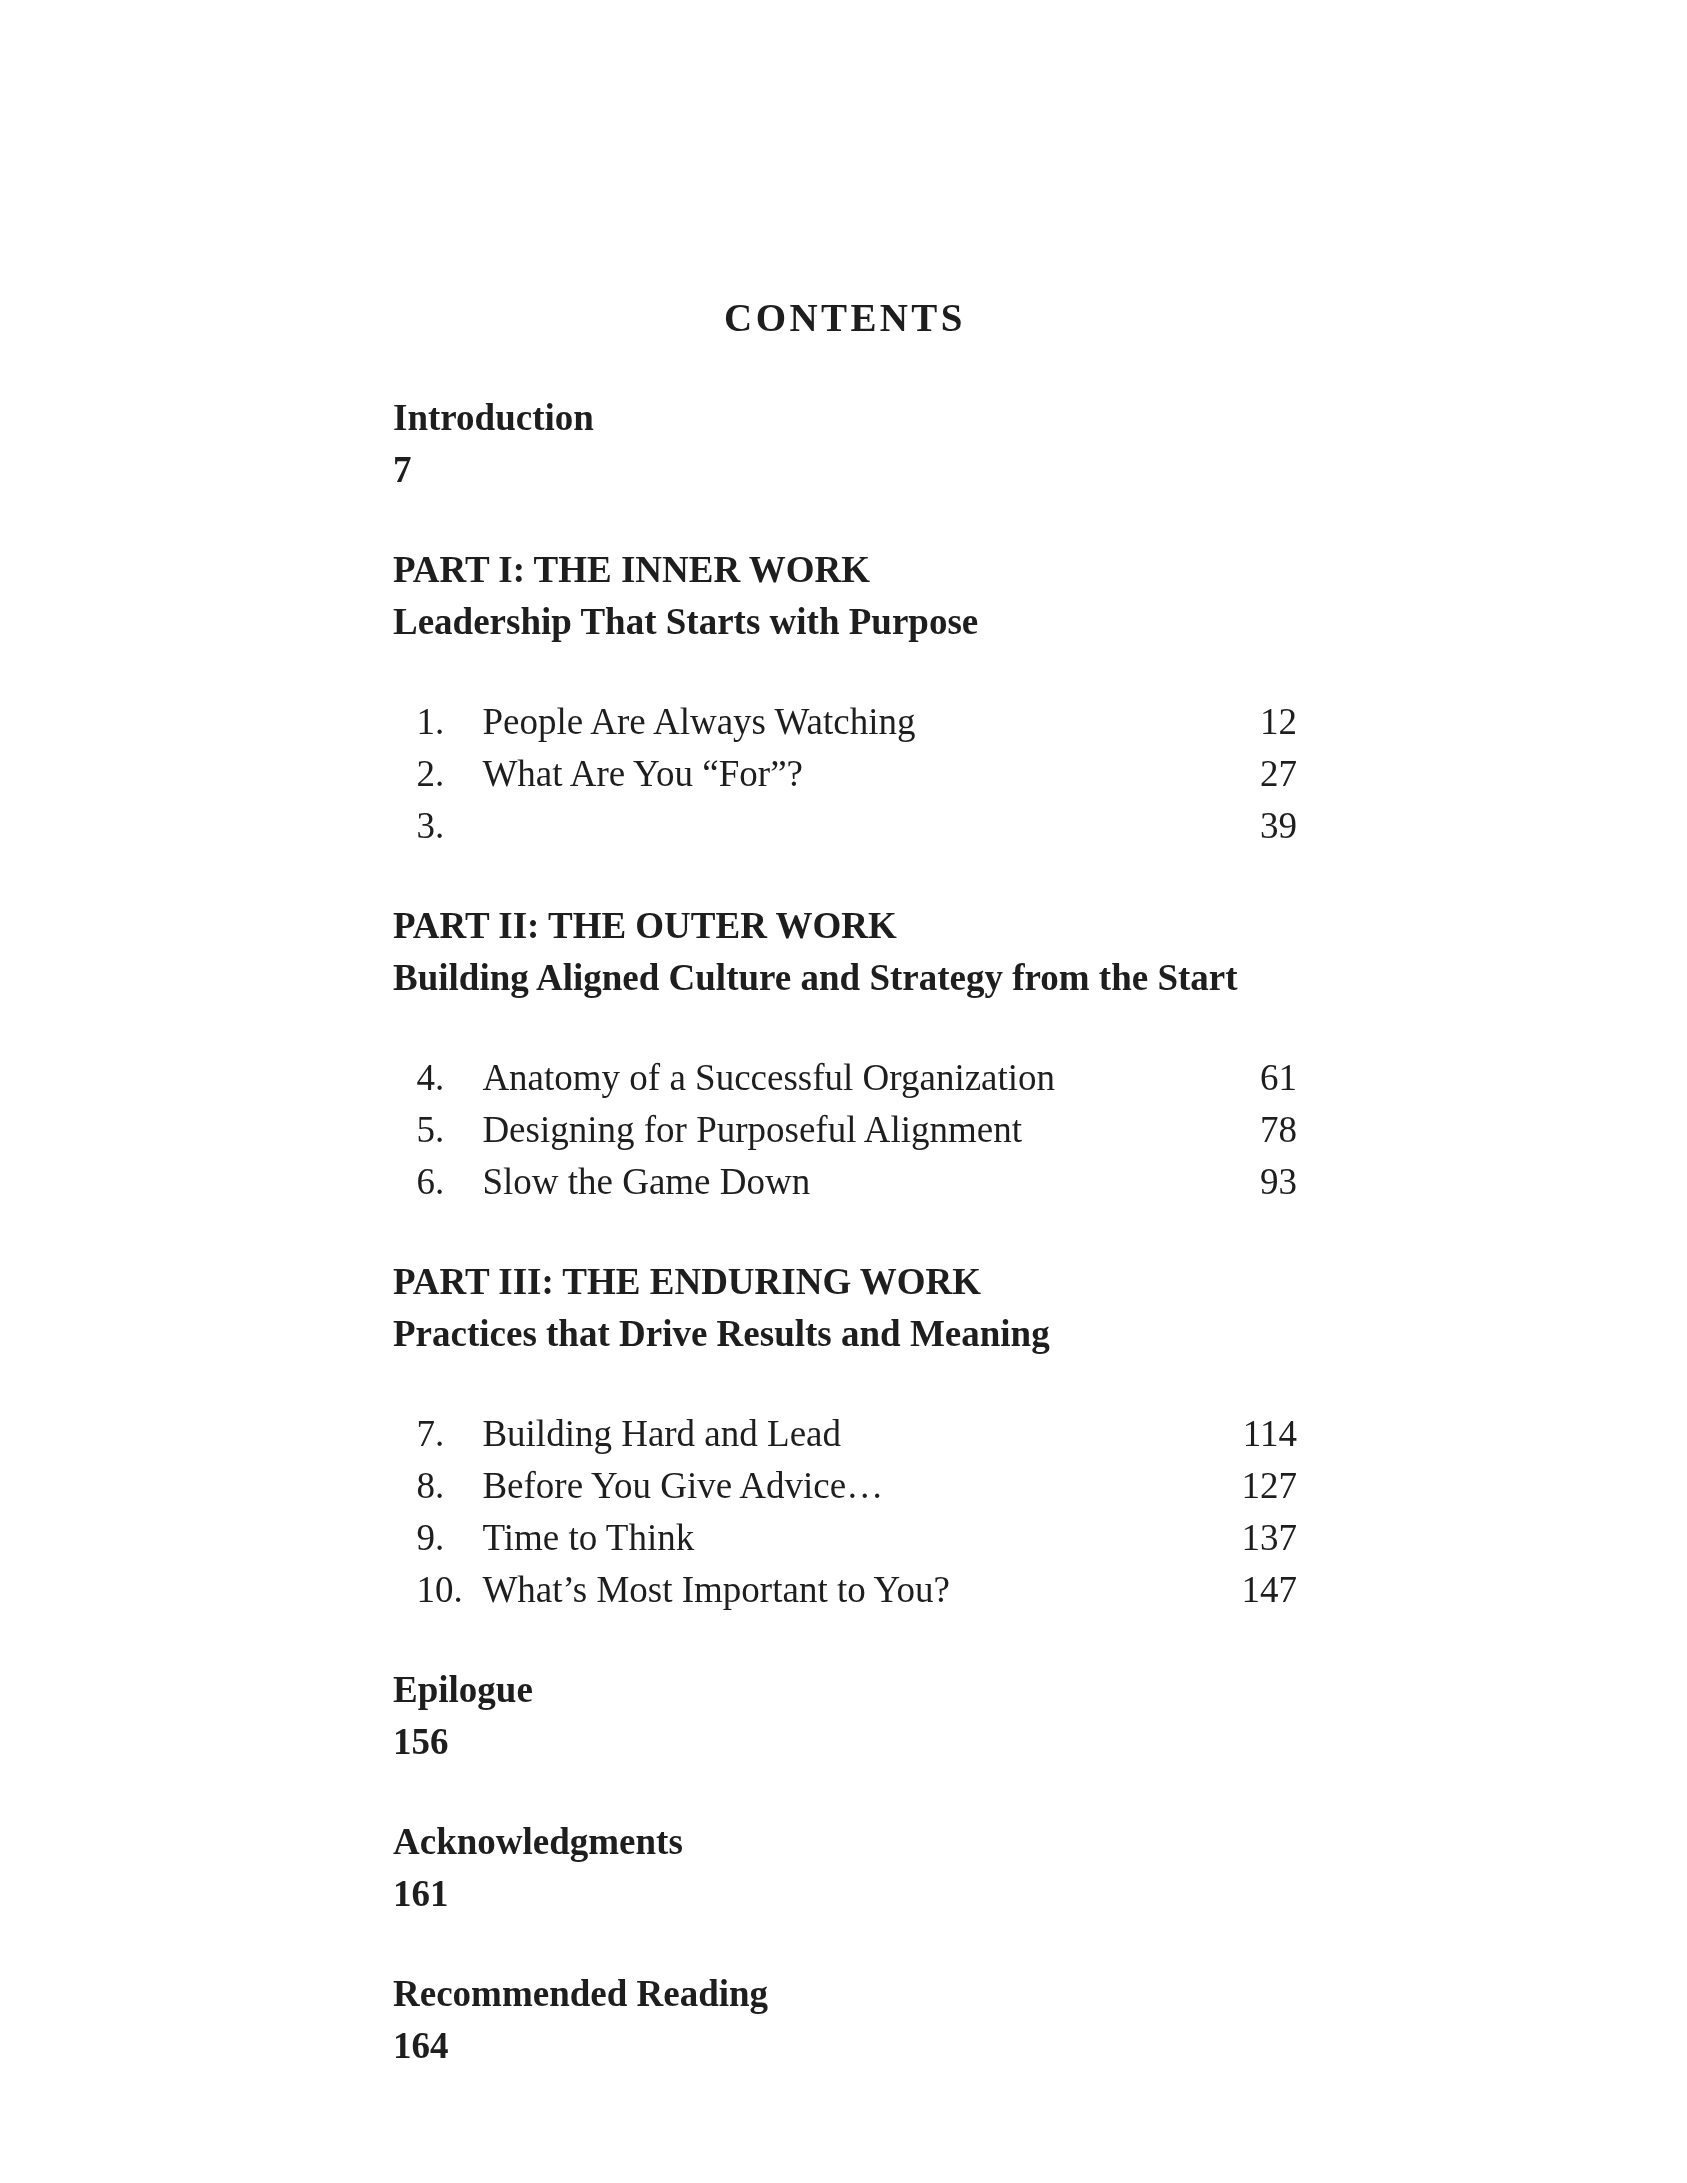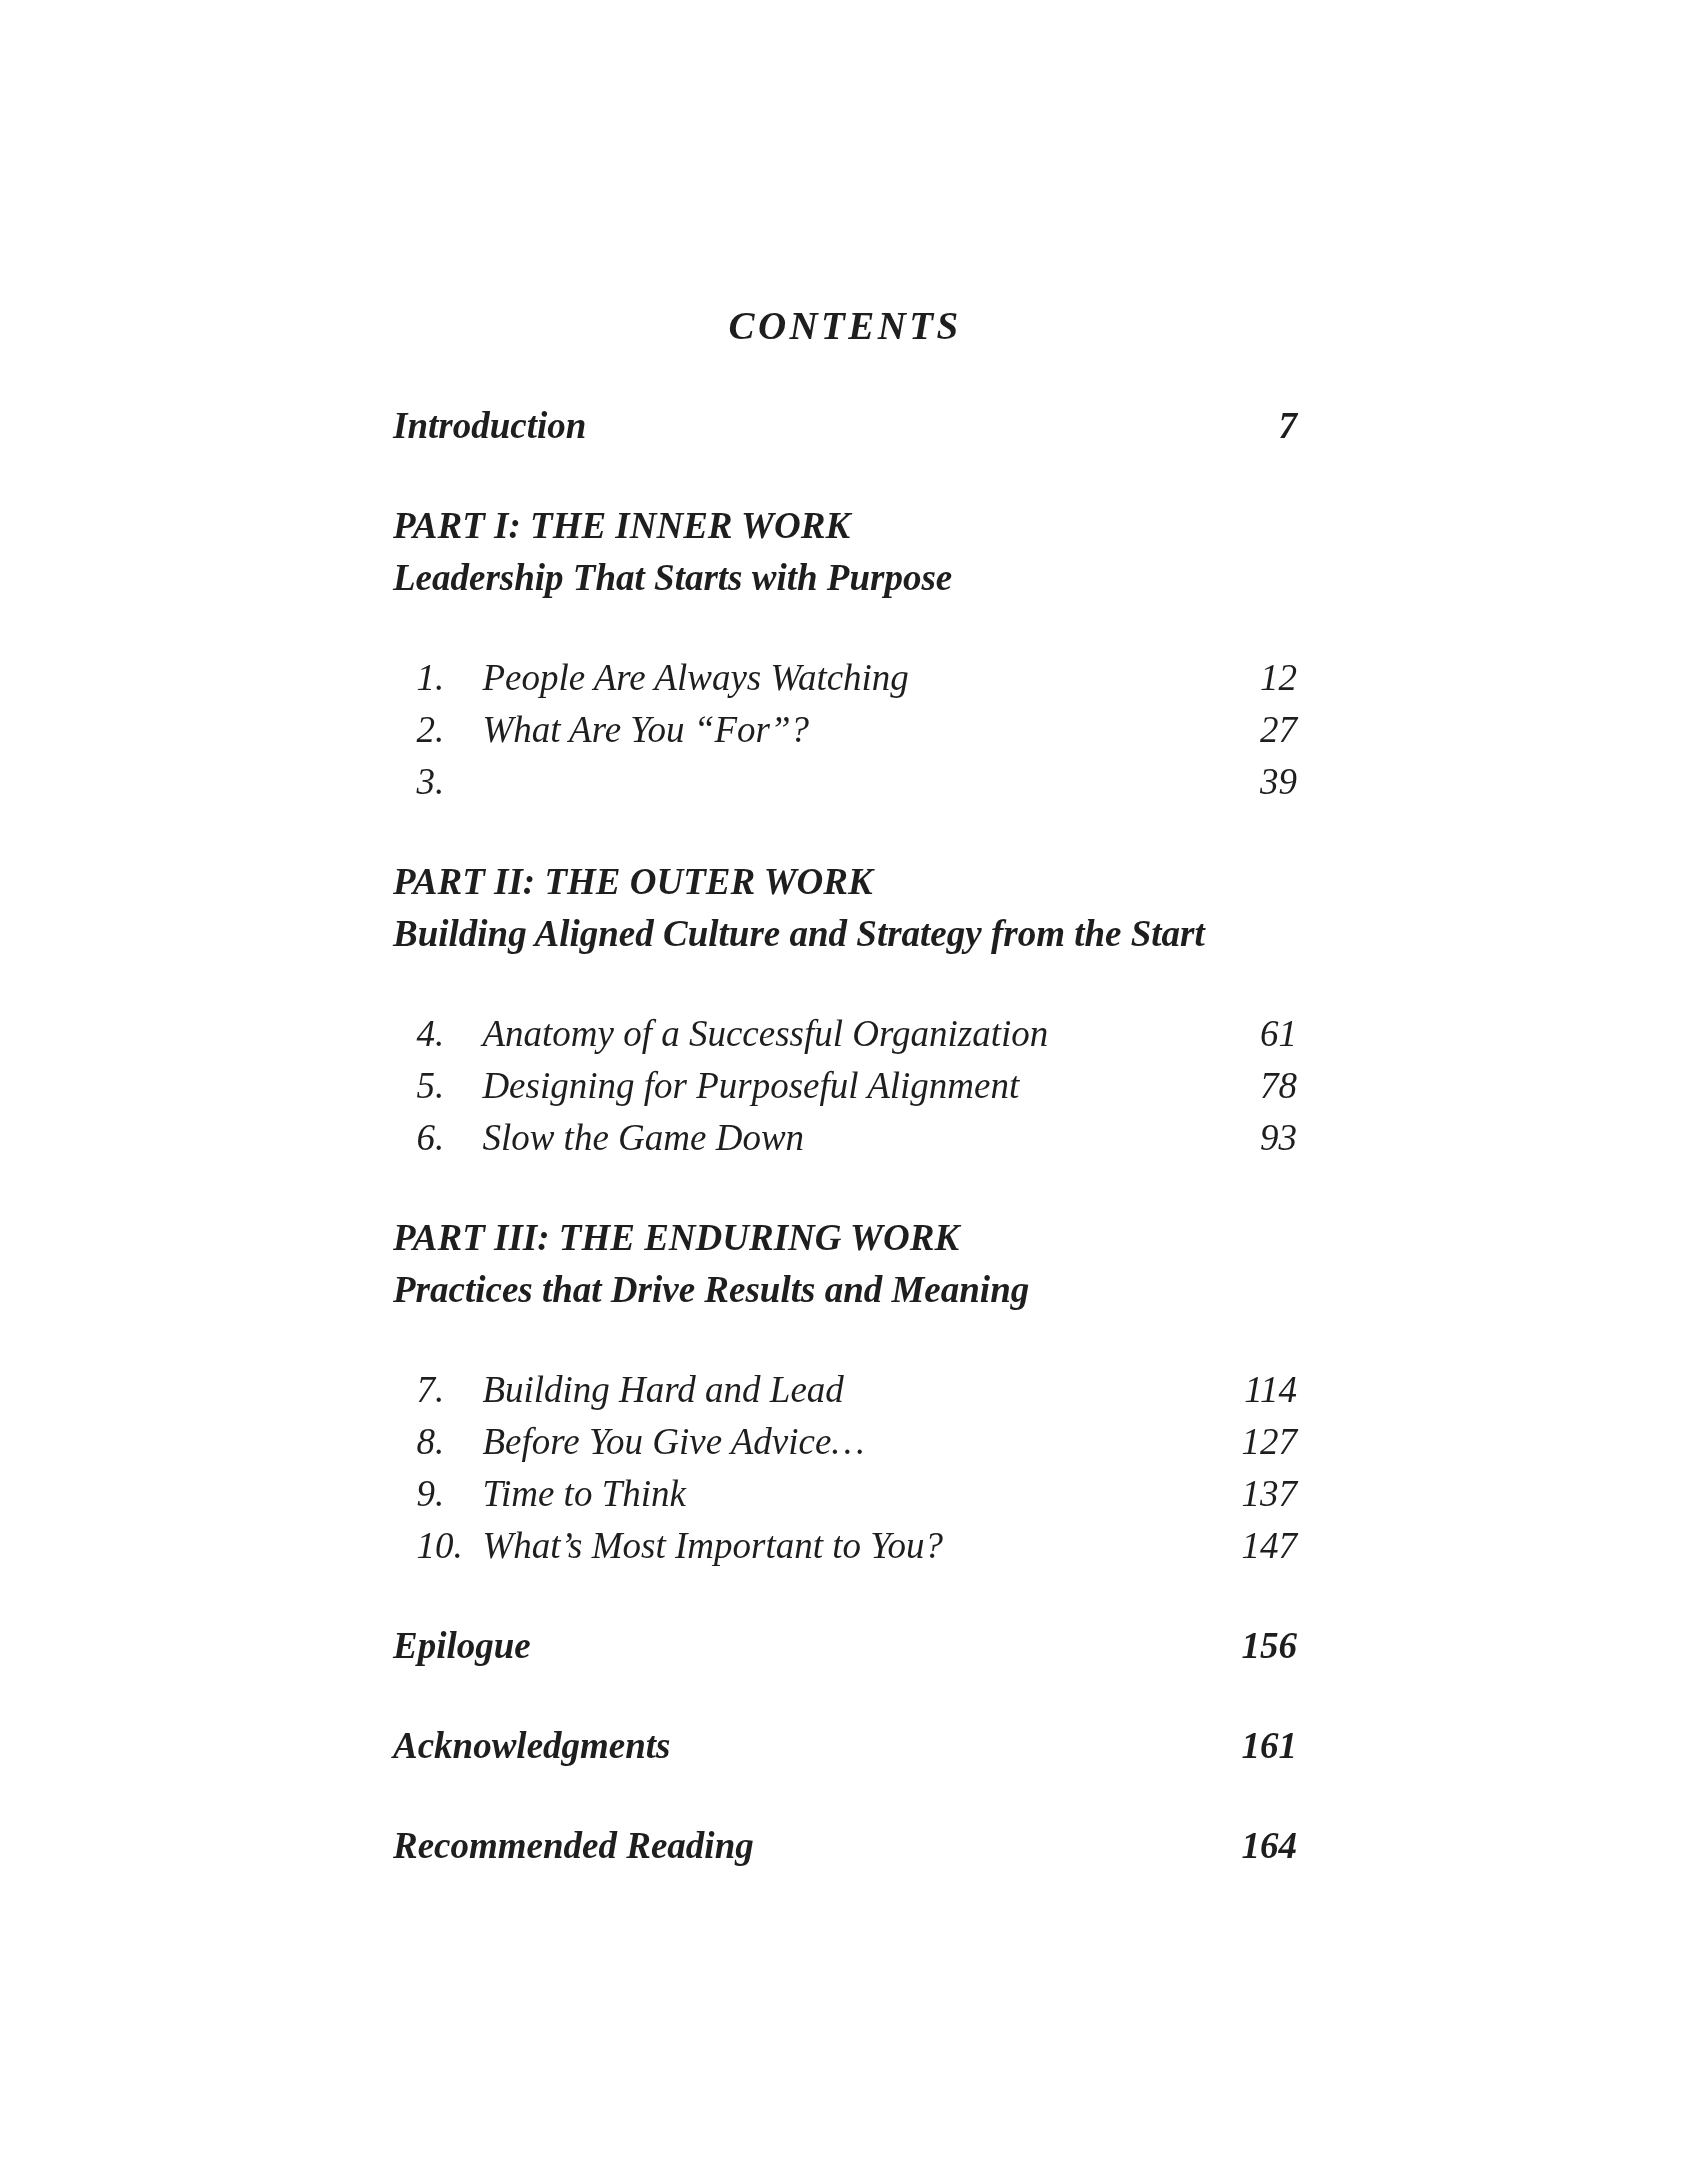--- a/index.html
+++ b/index.html
@@ -12,43 +12,43 @@
     width: 1687px;
     height: 2183px;
     background: #ffffff;
     font-family: "Liberation Serif", "DejaVu Serif", serif;
     color: #1e1e1e;
     overflow: hidden;
   }
   .content {
     position: absolute;
     left: 393px;
-    top: 300px;
+    top: 292px;
     width: 904px;
-    font-style: italic;
   }
   .toc-title {
     text-align: center;
     font-weight: bold;
     font-size: 39px;
     line-height: 52px;
     letter-spacing: 3.4px;
   }
   .block {
     margin-top: 48px;
   }
   .row {
     font-size: 37px;
     line-height: 52px;
   }
   .matter-row {
     display: flex;
     justify-content: space-between;
     font-weight: bold;
     white-space: nowrap;
+    flex-direction: column;
   }
   .part-heading {
     font-weight: bold;
     white-space: nowrap;
   }
   .part-line {
     font-size: 37px;
     line-height: 52px;
   }
   .chapter-row {

